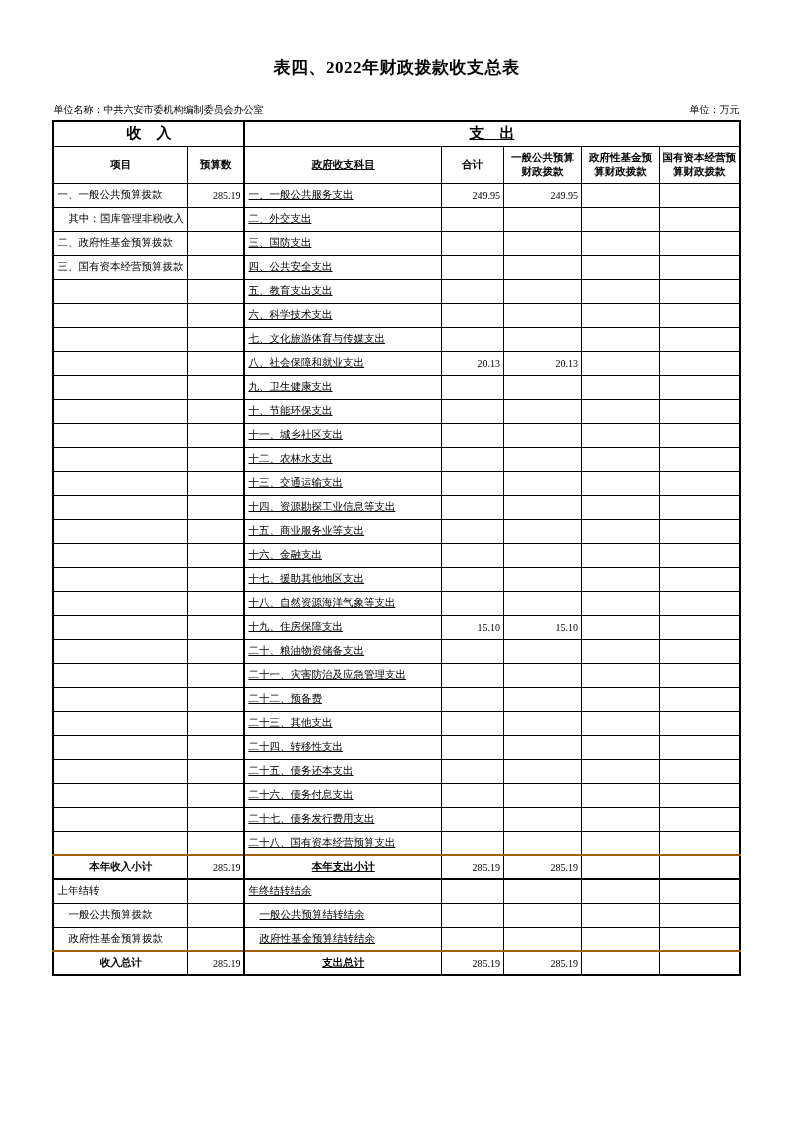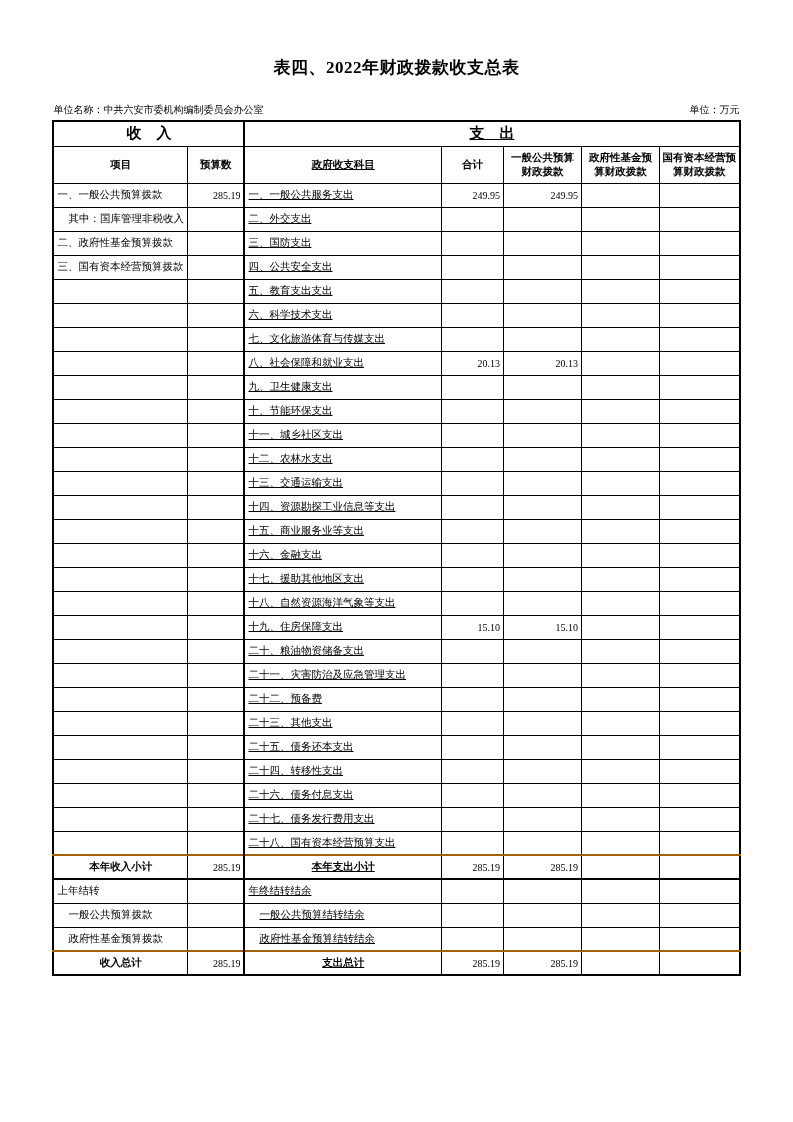--- a/index.html
+++ b/index.html
@@ -295,30 +295,30 @@
           <td class="num"></td>
           <td class="lbl item sep">二十三、其他支出</td>
           <td class="num"></td>
           <td class="num"></td>
           <td class="num"></td>
           <td class="num"></td>
         </tr>
         <tr>
           <td class="lbl item"></td>
           <td class="num"></td>
+          <td class="lbl item sep">二十四、转移性支出</td>
+          <td class="num"></td>
+          <td class="num"></td>
+          <td class="num"></td>
+          <td class="num"></td>
+        </tr>
+        <tr>
+          <td class="lbl item"></td>
+          <td class="num"></td>
           <td class="lbl item sep">二十五、债务还本支出</td>
-          <td class="num"></td>
-          <td class="num"></td>
-          <td class="num"></td>
-          <td class="num"></td>
-        </tr>
-        <tr>
-          <td class="lbl item"></td>
-          <td class="num"></td>
-          <td class="lbl item sep">二十四、转移性支出</td>
           <td class="num"></td>
           <td class="num"></td>
           <td class="num"></td>
           <td class="num"></td>
         </tr>
         <tr>
           <td class="lbl item"></td>
           <td class="num"></td>
           <td class="lbl item sep">二十六、债务付息支出</td>
           <td class="num"></td>

